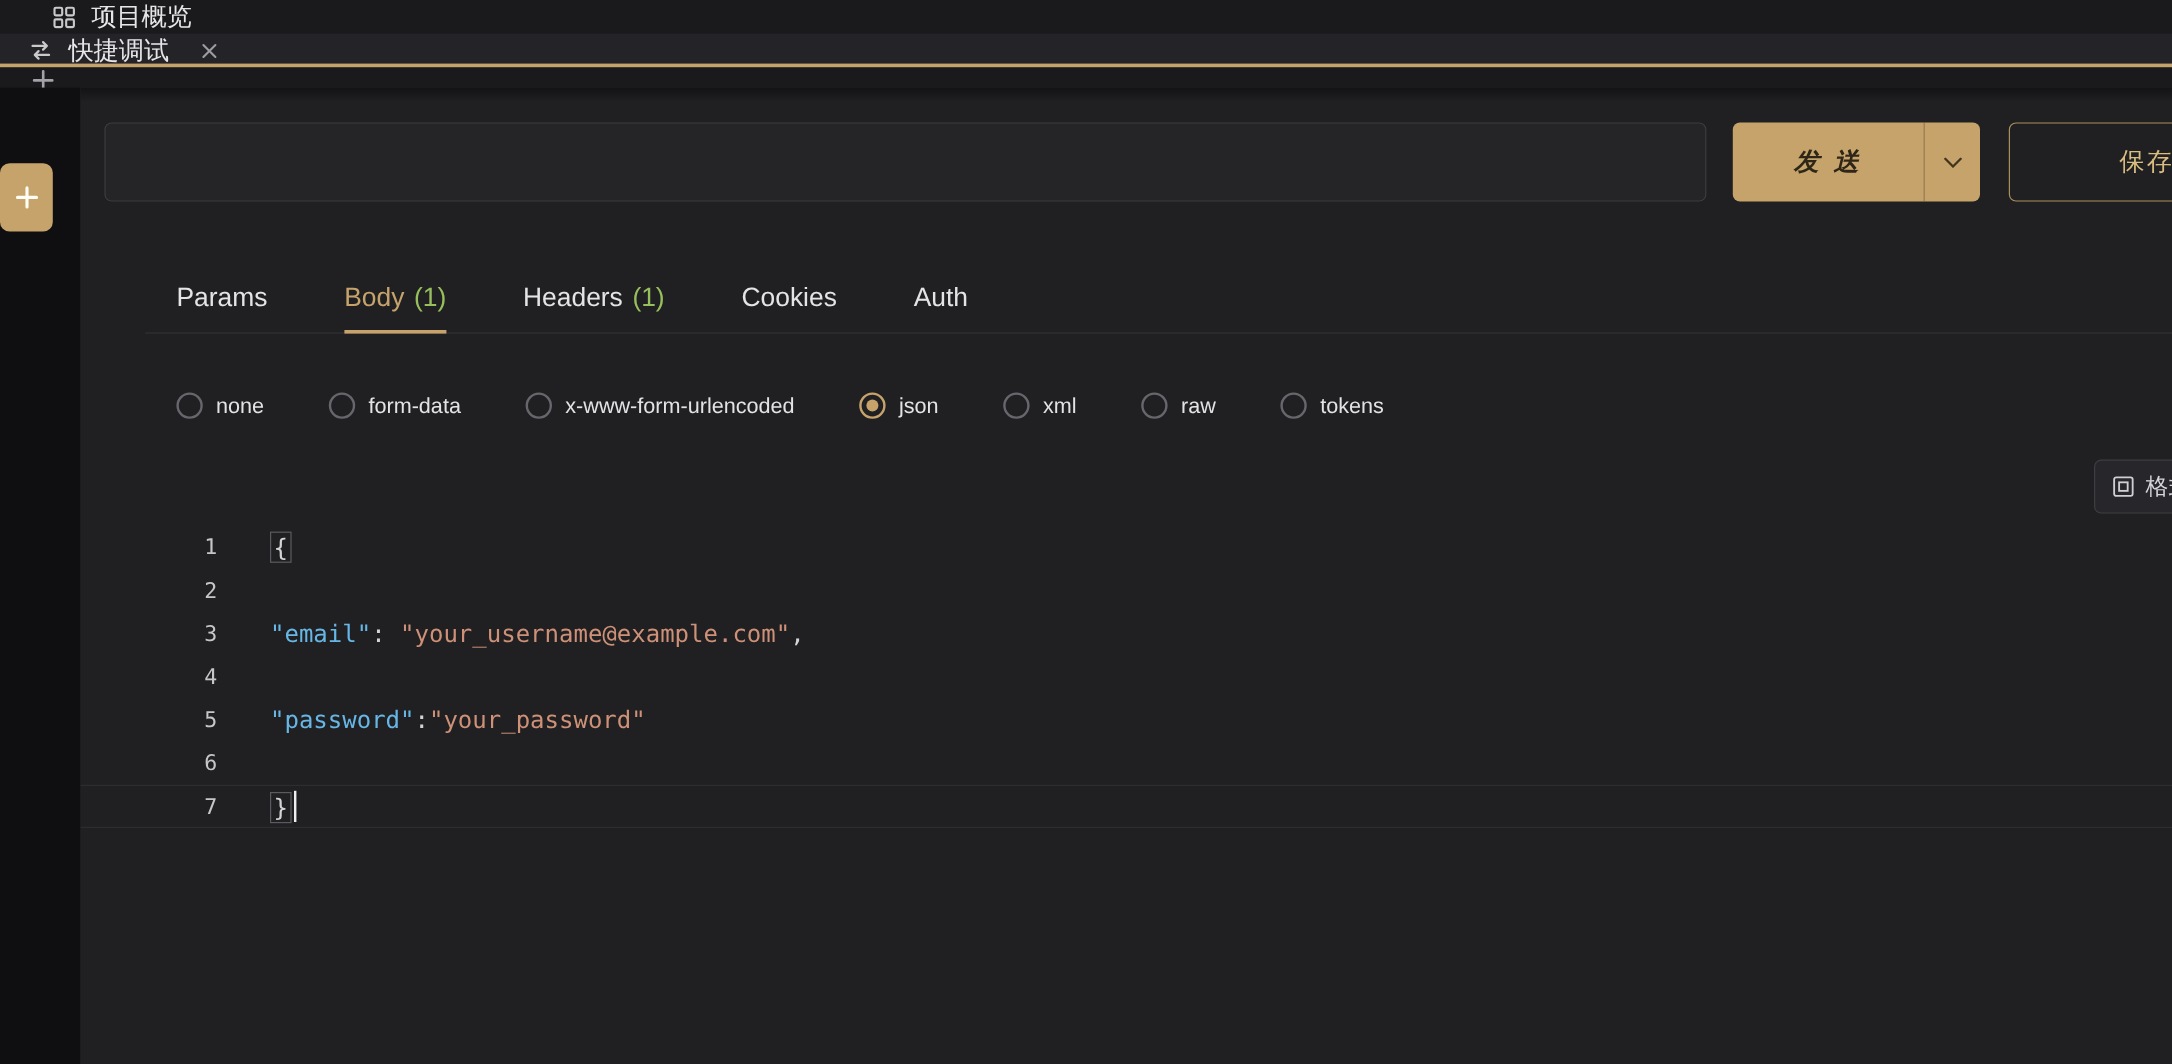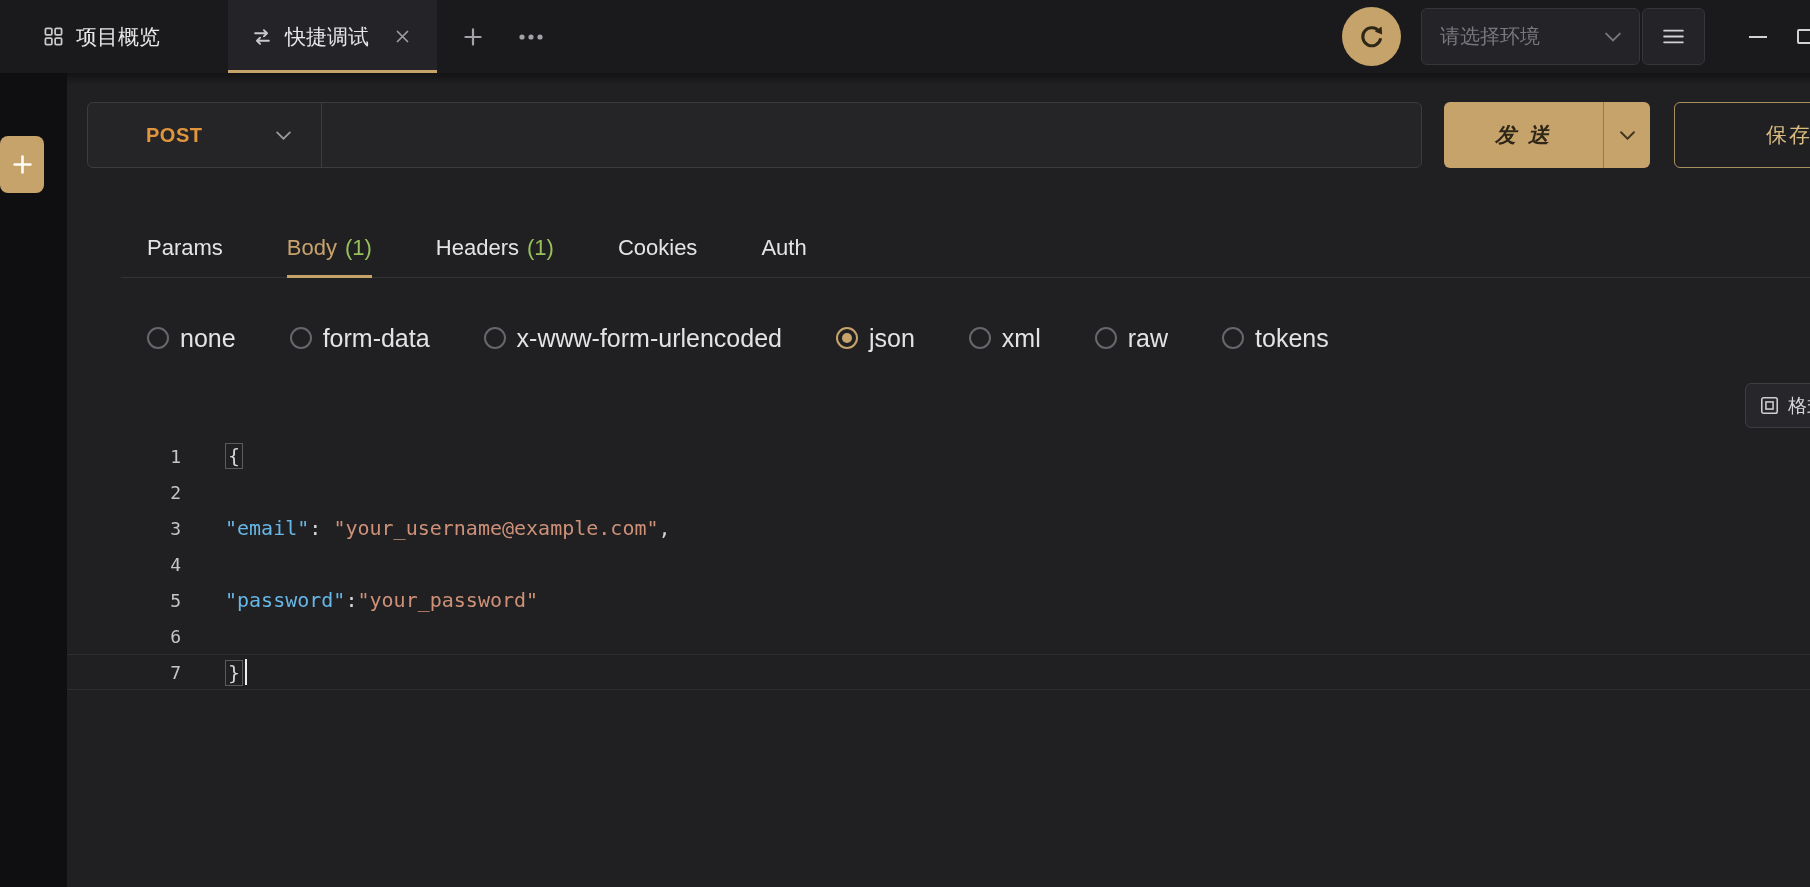--- a/index.html
+++ b/index.html
@@ -6,21 +6,21 @@
   .app{
     position:relative;width:1810px;height:887px;overflow:hidden;
     background:var(--bg-main,#202023);
     font-family:"Liberation Sans",sans-serif;
     -webkit-font-smoothing:antialiased;
   }
   
   .topbar{
     position:absolute;top:0;left:0;right:0;height:73px;
     background:var(--bg-topbar,#1a1a1d);
-    display:flex;align-items:center;
+    display:flex;flex-direction:column;
   }
   .tb-tab{
     height:100%;display:flex;align-items:center;gap:13px;
     padding:0 24px;cursor:pointer;position:relative;
     color:#e6e6e8;font-size:21px;font-weight:500;
   }
   .tb-tab.first{margin-left:20px;margin-right:44px;}
   .tb-tab.active{background:#242428;}
   .tb-tab.active::after{
     content:"";position:absolute;left:0;right:0;bottom:0;height:3px;
@@ -127,21 +127,21 @@
   .radio-item{display:flex;align-items:center;gap:11px;cursor:pointer;}
   .radio-circle{
     width:22px;height:22px;border-radius:50%;box-sizing:border-box;
     border:2px solid #66666c;position:relative;flex:0 0 auto;
   }
   .radio-item.selected .radio-circle{border-color:var(--accent-gold,#d4ad66);}
   .radio-item.selected .radio-circle::after{
     content:"";position:absolute;left:50%;top:50%;width:10px;height:10px;margin:-5px 0 0 -5px;
     border-radius:50%;background:var(--accent-gold,#d4ad66);
   }
-  .radio-label{color:#e3e3e5;font-size:25px;}
+  .radio-label{color:#e3e3e5;font-size:18px;}
   
   .format-btn{
     position:absolute;left:1678px;top:310px;width:160px;height:45px;box-sizing:border-box;
     background:#27272b;border:1px solid #3e3e42;border-radius:6px;cursor:pointer;
     display:flex;align-items:center;gap:9px;padding:0 14px;
     color:#d6d6d8;font-size:19px;white-space:nowrap;
   }
   
   .editor{position:absolute;left:0;right:0;top:365px;bottom:0;cursor:text;}
   .ed-line{display:flex;align-items:center;height:36px;box-sizing:border-box;}
@@ -259,28 +259,20 @@
             <path d="M8 2.5v11M2.5 8h11"></path>
           </svg>
       </span>
     </button>
   </aside>
 
   <main class="main">
     <div class="top-shade"></div>
 
     <div class="url-box">
-      <div class="method">
-        <span class="method-label">POST</span>
-        <span style="display:flex;">
-          <svg width="15" height="9" viewBox="0 0 14 8" fill="none" stroke="#9a9aa0" stroke-width="1.6" stroke-linecap="round">
-              <path d="M1 1l6 6 6-6"></path>
-            </svg>
-        </span>
-      </div>
     </div>
 
     <div class="send-btn">
       <span class="send-label">发 送</span>
       <span class="send-split">
         <span style="display:flex;">
           <svg width="15" height="9" viewBox="0 0 14 8" fill="none" stroke="#40351d" stroke-width="1.8" stroke-linecap="round">
               <path d="M1 1l6 6 6-6"></path>
             </svg>
         </span>

